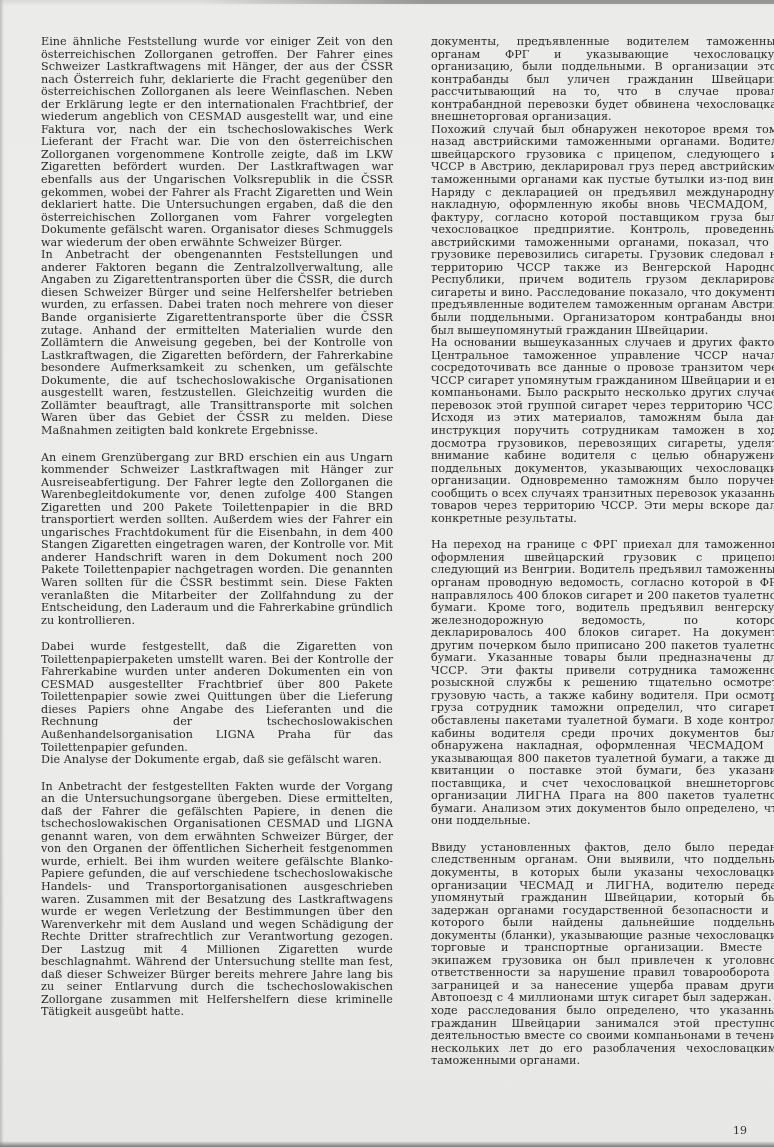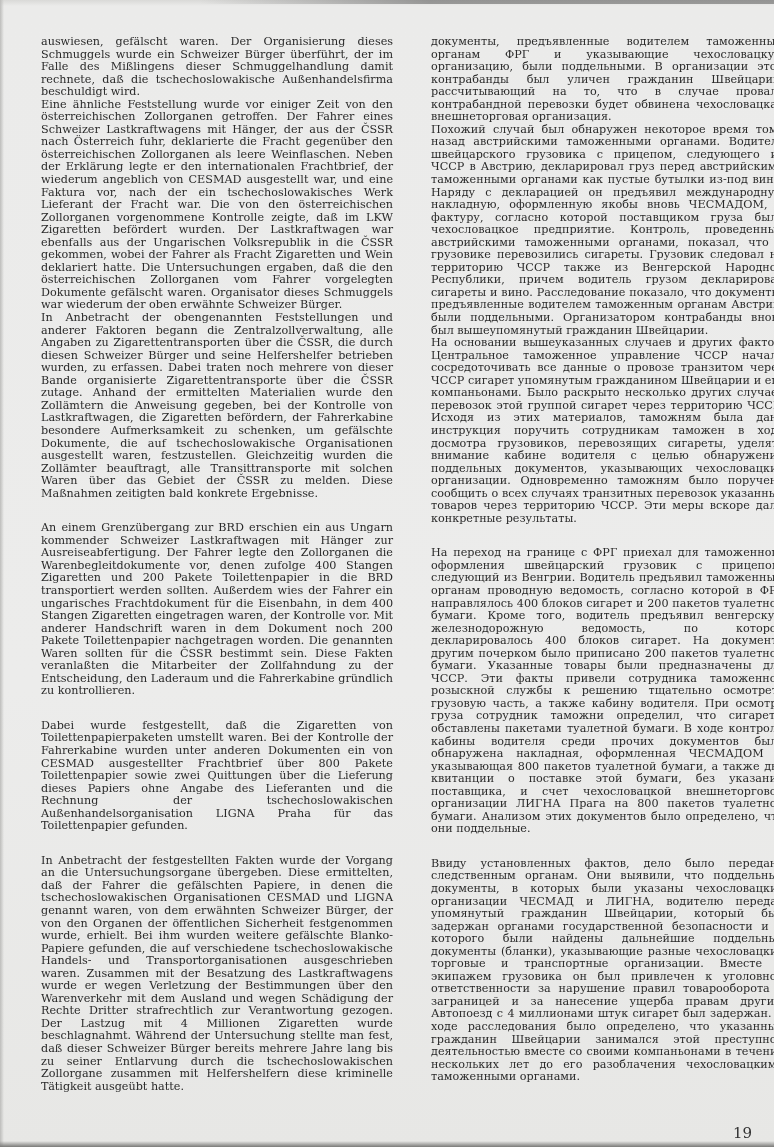--- a/index.html
+++ b/index.html
@@ -28,39 +28,39 @@
     }
     .column {
       position: absolute; top: 36px;
       font-size: 11.2px; line-height: 12.55px;
       text-align: justify;
       hyphens: manual;
     }
     .col-left { left: 41px; width: 352px; }
     .col-right { left: 431px; width: 353px; }
     .para { margin: 0; }
-    .para.gap { margin-top: 22px; }
+    .para.gap { margin-top: 14px; }
     .page-number {
       position: absolute; left: 733px; top: 1124px;
-      font-size: 15px; color: #333;
+      font-size: 11px; color: #333;
     }
   </style>
 </head>
 <body>
 
 <div class="page">
   <div class="top-shadow"></div>
   <div class="left-edge"></div>
 
   <div class="column col-left">
-    <p class="para">auswiesen, gefälscht waren. Der Organisierung dieses Schmuggels wurde ein Schweizer Bürger überführt, der im Falle des Mißlingens dieser Schmuggelhandlung damit rechnete, daß die tschechoslowakische Außenhandelsfirma beschuldigt wird.</p>
     <p class="para">Eine ähnliche Feststellung wurde vor einiger Zeit von den österreichischen Zollorganen getroffen. Der Fahrer eines Schweizer Lastkraftwagens mit Hänger, der aus der ČSSR nach Österreich fuhr, deklarierte die Fracht gegenüber den österreichischen Zollorganen als leere Weinflaschen. Neben der Erklärung legte er den internationalen Frachtbrief, der wiederum angeblich von CESMAD ausgestellt war, und eine Faktura vor, nach der ein tschechoslowakisches Werk Lieferant der Fracht war. Die von den österreichischen Zollorganen vorgenommene Kontrolle zeigte, daß im LKW Zigaretten befördert wurden. Der Lastkraftwagen war ebenfalls aus der Ungarischen Volksrepublik in die ČSSR gekommen, wobei der Fahrer als Fracht Zigaretten und Wein deklariert hatte. Die Untersuchungen ergaben, daß die den österreichischen Zollorganen vom Fahrer vorgelegten Dokumente gefälscht waren. Organisator dieses Schmuggels war wiederum der oben erwähnte Schweizer Bürger.</p>
     <p class="para">In Anbetracht der obengenannten Feststellungen und anderer Faktoren begann die Zentralzollverwaltung, alle Angaben zu Zigarettentransporten über die ČSSR, die durch diesen Schweizer Bürger und seine Helfershelfer betrieben wurden, zu erfassen. Dabei traten noch mehrere von dieser Bande organisierte Zigarettentransporte über die ČSSR zutage. Anhand der ermittelten Materialien wurde den Zollämtern die Anweisung gegeben, bei der Kontrolle von Lastkraftwagen, die Zigaretten befördern, der Fahrerkabine besondere Aufmerksamkeit zu schenken, um gefälschte Dokumente, die auf tschechoslowakische Organisationen ausgestellt waren, festzustellen. Gleichzeitig wurden die Zollämter beauftragt, alle Transittransporte mit solchen Waren über das Gebiet der ČSSR zu melden. Diese Maßnahmen zeitigten bald konkrete Ergebnisse.</p>
     <p class="para gap">An einem Grenzübergang zur BRD erschien ein aus Ungarn kommender Schweizer Lastkraftwagen mit Hänger zur Ausreiseabfertigung. Der Fahrer legte den Zollorganen die Warenbegleitdokumente vor, denen zufolge 400 Stangen Zigaretten und 200 Pakete Toilettenpapier in die BRD transportiert werden sollten. Außerdem wies der Fahrer ein ungarisches Frachtdokument für die Eisenbahn, in dem 400 Stangen Zigaretten eingetragen waren, der Kontrolle vor. Mit anderer Handschrift waren in dem Dokument noch 200 Pakete Toilettenpapier nachgetragen worden. Die genannten Waren sollten für die ČSSR bestimmt sein. Diese Fakten veranlaßten die Mitarbeiter der Zollfahndung zu der Entscheidung, den Laderaum und die Fahrerkabine gründlich zu kontrollieren.</p>
     <p class="para gap">Dabei wurde festgestellt, daß die Zigaretten von Toilettenpapierpaketen umstellt waren. Bei der Kontrolle der Fahrerkabine wurden unter anderen Dokumenten ein von CESMAD ausgestellter Frachtbrief über 800 Pakete Toilettenpapier sowie zwei Quittungen über die Lieferung dieses Papiers ohne Angabe des Lieferanten und die Rechnung der tschechoslowakischen Außenhandelsorganisation LIGNA Praha für das Toilettenpapier gefunden.</p>
+    <p class="para">Die Analyse der Dokumente ergab, daß sie gefälscht waren.</p>
     <p class="para gap">In Anbetracht der festgestellten Fakten wurde der Vorgang an die Untersuchungsorgane übergeben. Diese ermittelten, daß der Fahrer die gefälschten Papiere, in denen die tschechoslowakischen Organisationen CESMAD und LIGNA genannt waren, von dem erwähnten Schweizer Bürger, der von den Organen der öffentlichen Sicherheit festgenommen wurde, erhielt. Bei ihm wurden weitere gefälschte Blanko-Papiere gefunden, die auf verschiedene tschechoslowakische Handels- und Transportorganisationen ausgeschrieben waren. Zusammen mit der Besatzung des Lastkraftwagens wurde er wegen Verletzung der Bestimmungen über den Warenverkehr mit dem Ausland und wegen Schädigung der Rechte Dritter strafrechtlich zur Verantwortung gezogen. Der Lastzug mit 4 Millionen Zigaretten wurde beschlagnahmt. Während der Untersuchung stellte man fest, daß dieser Schweizer Bürger bereits mehrere Jahre lang bis zu seiner Entlarvung durch die tschechoslowakischen Zollorgane zusammen mit Helfershelfern diese kriminelle Tätigkeit ausgeübt hatte.</p>
   </div>
 
   <div class="column col-right">
     <p class="para">документы, предъявленные водителем таможенным органам ФРГ и указывающие чехословацкую организацию, были поддельными. В организации этой контрабанды был уличен гражданин Швейцарии, рассчитывающий на то, что в случае провала контрабандной перевозки будет обвинена чехословацкая внешнеторговая организация.</p>
     <p class="para">Похожий случай был обнаружен некоторое время тому назад австрийскими таможенными органами. Водитель швейцарского грузовика с прицепом, следующего из ЧССР в Австрию, декларировал груз перед австрийскими таможенными органами как пустые бутылки из-под вина. Наряду с декларацией он предъявил международную накладную, оформленную якобы вновь ЧЕСМАДОМ, и фактуру, согласно которой поставщиком груза было чехословацкое предприятие. Контроль, проведенный австрийскими таможенными органами, показал, что в грузовике перевозились сигареты. Грузовик следовал на территорию ЧССР также из Венгерской Народной Республики, причем водитель грузом декларировал сигареты и вино. Расследование показало, что документы, предъявленные водителем таможенным органам Австрии, были поддельными. Организатором контрабанды вновь был вышеупомянутый гражданин Швейцарии.</p>
     <p class="para">На основании вышеуказанных случаев и других фактов, Центральное таможенное управление ЧССР начало сосредоточивать все данные о провозе транзитом через ЧССР сигарет упомянутым гражданином Швейцарии и его компаньонами. Было раскрыто несколько других случаев перевозок этой группой сигарет через территорию ЧССР. Исходя из этих материалов, таможням была дана инструкция поручить сотрудникам таможен в ходе досмотра грузовиков, перевозящих сигареты, уделять внимание кабине водителя с целью обнаружения поддельных документов, указывающих чехословацкие организации. Одновременно таможням было поручено сообщить о всех случаях транзитных перевозок указанных товаров через территорию ЧССР. Эти меры вскоре дали конкретные результаты.</p>
     <p class="para gap">На переход на границе с ФРГ приехал для таможенного оформления швейцарский грузовик с прицепом, следующий из Венгрии. Водитель предъявил таможенным органам проводную ведомость, согласно которой в ФРГ направлялось 400 блоков сигарет и 200 пакетов туалетной бумаги. Кроме того, водитель предъявил венгерскую железнодорожную ведомость, по которой декларировалось 400 блоков сигарет. На документе другим почерком было приписано 200 пакетов туалетной бумаги. Указанные товары были предназначены для ЧССР. Эти факты привели сотрудника таможенной розыскной службы к решению тщательно осмотреть грузовую часть, а также кабину водителя. При осмотре груза сотрудник таможни определил, что сигареты обставлены пакетами туалетной бумаги. В ходе контроля кабины водителя среди прочих документов была обнаружена накладная, оформленная ЧЕСМАДОМ и указывающая 800 пакетов туалетной бумаги, а также две квитанции о поставке этой бумаги, без указания поставщика, и счет чехословацкой внешнеторговой организации ЛИГНА Прага на 800 пакетов туалетной бумаги. Анализом этих документов было определено, что они поддельные.</p>
     <p class="para gap">Ввиду установленных фактов, дело было передано следственным органам. Они выявили, что поддельные документы, в которых были указаны чехословацкие организации ЧЕСМАД и ЛИГНА, водителю передал упомянутый гражданин Швейцарии, который был задержан органами государственной безопасности и у которого были найдены дальнейшие поддельные документы (бланки), указывающие разные чехословацкие торговые и транспортные организации. Вместе с экипажем грузовика он был привлечен к уголовной ответственности за нарушение правил товарооборота с заграницей и за нанесение ущерба правам других. Автопоезд с 4 миллионами штук сигарет был задержан. В ходе расследования было определено, что указанный гражданин Швейцарии занимался этой преступной деятельностью вместе со своими компаньонами в течение нескольких лет до его разоблачения чехословацкими таможенными органами.</p>
   </div>

